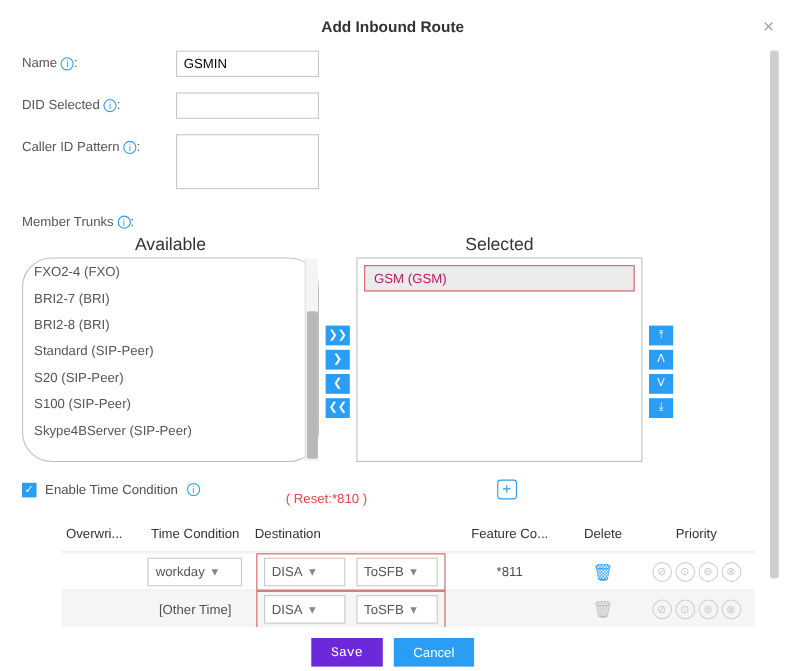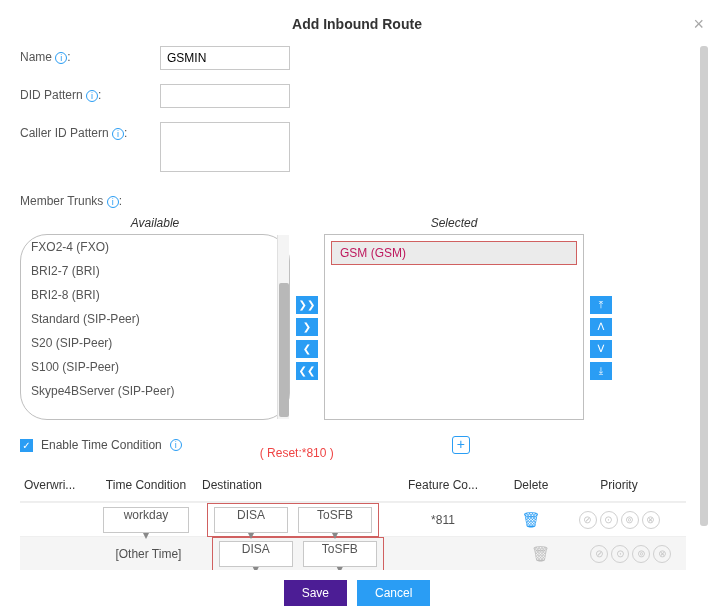--- a/index.html
+++ b/index.html
@@ -13,78 +13,78 @@
   .row { display:flex; align-items:flex-start; margin:6px 0 14px; }
   .row label.lab { width:150px; padding-left:10px; padding-top:4px; color:#555; }
   .info-icon { display:inline-block; width:12px; height:12px; border:1px solid #2a9df4; color:#2a9df4; border-radius:50%; font-size:9px; line-height:11px; text-align:center; font-style:normal; cursor:default; }
   input.text { height:24px; border:1px solid #c8c8c8; padding:0 6px; font-size:12px; background:#fff; }
   textarea.text { border:1px solid #c8c8c8; padding:4px 6px; font-size:12px; resize:none; background:#fff; }
   .section-label { padding:8px 0 4px 10px; color:#555; }
   .trunks { display:flex; align-items:flex-start; padding-left:10px; }
   .listbox { border:1px solid #bfbfbf; height:186px; position:relative; background:#fff; }
   .avail { width:270px;border-radius:27px; }
   .sel-col { width:260px; }
-  .listhead { text-align:center; color:#333; height:22px; line-height:22px; font-size:12px;font-style:italic; }
+  .listhead { text-align:center; color:#333; height:22px; line-height:22px; font-size:16px; }
   .avail .items { position:absolute; top:0; left:0; right:12px; bottom:0; overflow:hidden; }
   .avail .items .item { padding:5px 10px; color:#555; cursor:pointer; }
   .avail .sb { position:absolute; top:0; right:0; width:12px; bottom:0; background:#f4f4f4; border-left:1px solid #e0e0e0; }
   .avail .sb .th { position:absolute; top:48px; left:1px; width:10px; height:134px; background:#b8b8b8; border-radius:2px; }
   .mid-buttons, .right-buttons { width:34px; display:flex; flex-direction:column; align-items:center; gap:4px; padding-top:62px; }
   .right-buttons { padding-top:62px; }
   .sq-btn { width:22px; height:18px; background:#2a9df4; color:#fff; font-size:10px; line-height:18px; text-align:center; cursor:pointer; }
   .sel-col .items .item { margin:6px; padding:4px 8px; border:1px solid #d06060; background:#ebebeb; color:#be185d; }
   .tc-row { display:flex; align-items:center; padding:10px 10px 8px; gap:8px; }
   .checkbox { width:13px; height:13px; border:1px solid #2a9df4; display:inline-flex; align-items:center; justify-content:center; font-size:10px; color:#fff; cursor:pointer; }
   .checkbox.checked { background:#2a9df4; }
   .reset { color:#ef4444; margin-left:70px;margin-top:16px; }
   .plus-icon { width:18px; height:18px; border:1px solid #2a9df4; border-radius:3px; color:#2a9df4; font-size:14px; line-height:15px; text-align:center; cursor:pointer; margin-left:110px; }
   .table { margin:0 4px 0 10px; }
-  .table .thead, .table .trow { display:flex; align-items:center; height:34px; }
+  .table .thead, .table .trow { display:flex; align-items:center; height:34px;margin-left:36px; }
   .table .thead { color:#333; border-bottom:1px solid #eee; }
   .table .trow { border-top:1px solid #efefef; }
   .table .trow.alt { background:#f5f5f5;justify-content:space-between; }
   .cell { padding:0 4px; display:flex; align-items:center; justify-content:center; }
   .c-ow { width:74px; justify-content:flex-start; padding-left:4px; }
   .c-tc { width:104px; }
   .c-dest { width:190px; gap:6px; }
   .c-fc { width:110px; }
   .c-del { width:66px; }
   .c-pri { width:110px; gap:3px; }
-  .select { height:26px; border:1px solid #c8c8c8; display:flex; align-items:center; padding:0 6px; gap:6px; background:#fff; cursor:pointer; position:relative; color:#555;flex-direction:column; }
+  .select { height:26px; border:1px solid #c8c8c8; display:flex; align-items:center; padding:0 6px; gap:6px; background:#fff; cursor:pointer; position:relative; color:#555; }
   .select .caret { color:#888; }
   .dest-wrap { display:flex; gap:10px; border:1px solid #d06060; padding:3px 6px; }
   .trash { color:#2a9df4; font-size:15px; cursor:pointer; }
   .trash.dim { color:#bdbdbd; }
   .pri-btn { width:18px; height:18px; border:1px solid #d0d0d0; border-radius:50%; color:#c8c8c8; font-size:10px; display:flex; align-items:center; justify-content:center; cursor:pointer; }
   .hscroll { height:16px; margin:4px 4px 0 10px; background:#f4f4f4; position:relative; }
   .hscroll .lar, .hscroll .rar { position:absolute; top:0; width:16px; height:16px; text-align:center; line-height:14px; color:#888; font-size:10px; }
   .hscroll .lar { left:0; border-right:1px solid #e4e4e4; }
   .hscroll .rar { right:0; border-left:1px solid #e4e4e4; }
   .hscroll .hth { position:absolute; left:18px; top:2px; height:12px; width:630px; background:#cfcfcf; border-radius:2px; }
   .footer { position:absolute; left:0; right:0; bottom:4px; display:flex; justify-content:center; gap:10px; }
   .btn { height:26px; padding:0 18px; border:none; cursor:pointer; font-size:12px; }
-  .btn.primary { background:#4c1d95; color:#fff; }
+  .btn.primary { background:#6d28d9; color:#fff;font-family:Liberation Mono, monospace; }
   .btn.secondary { background:#2a9df4; color:#fff; }
 </style>
 </head>
 <body>
 
 <div class="dialog">
   <div class="title">Add Inbound Route</div>
   <span class="close-icon">×</span>
 
   <div class="content">
 
     <div class="row">
       <label class="lab"><span>Name</span> <i class="info-icon">i</i>:</label>
       <input class="text" style="width: 130px;" value="GSMIN">
     </div>
 
     <div class="row">
-      <label class="lab"><span>DID Pattern</span> <i class="info-icon">i</i>:</label>
+      <label class="lab"><span>DID Selected</span> <i class="info-icon">i</i>:</label>
       <input class="text" style="width: 130px;" value="">
     </div>
 
     <div class="row">
       <label class="lab"><span>Caller ID Pattern</span> <i class="info-icon">i</i>:</label>
       <textarea class="text" style="width: 130px; height: 50px;"></textarea>
     </div>
 
     <div class="section-label"><span>Member Trunks</span> <i class="info-icon">i</i>:</div>
 

